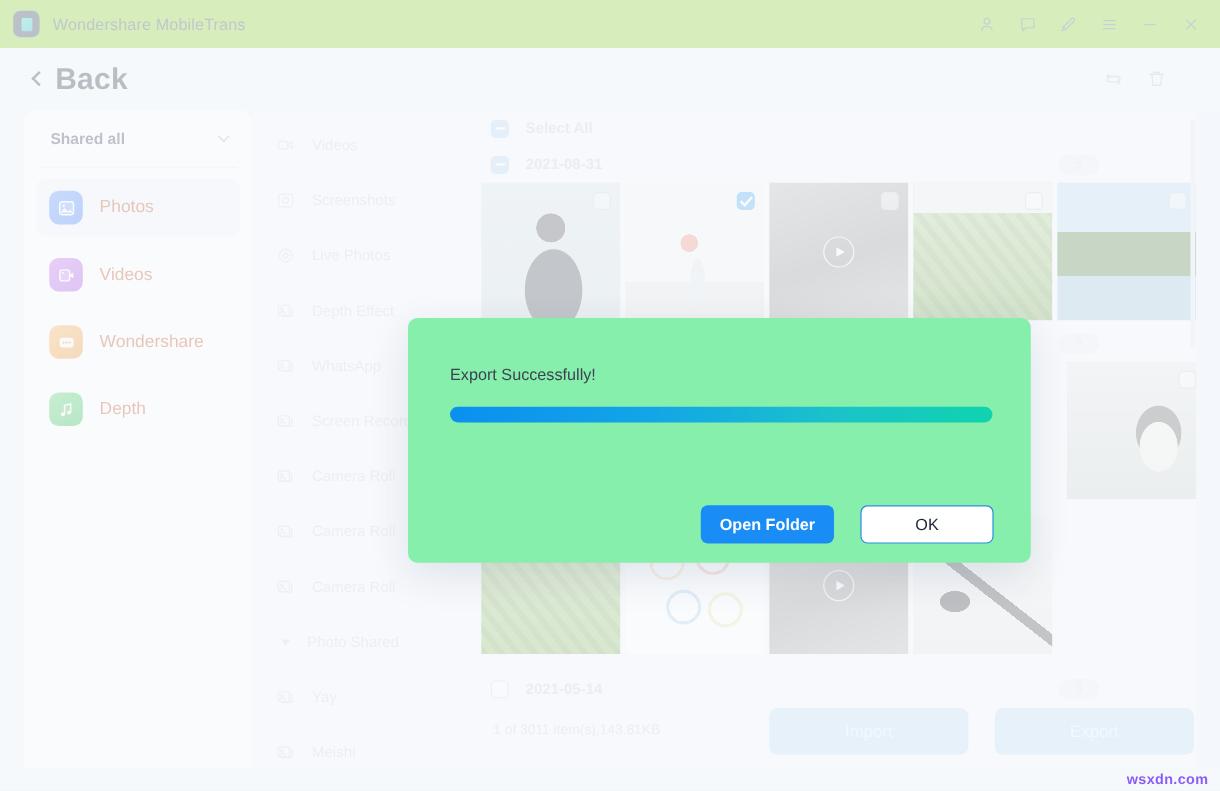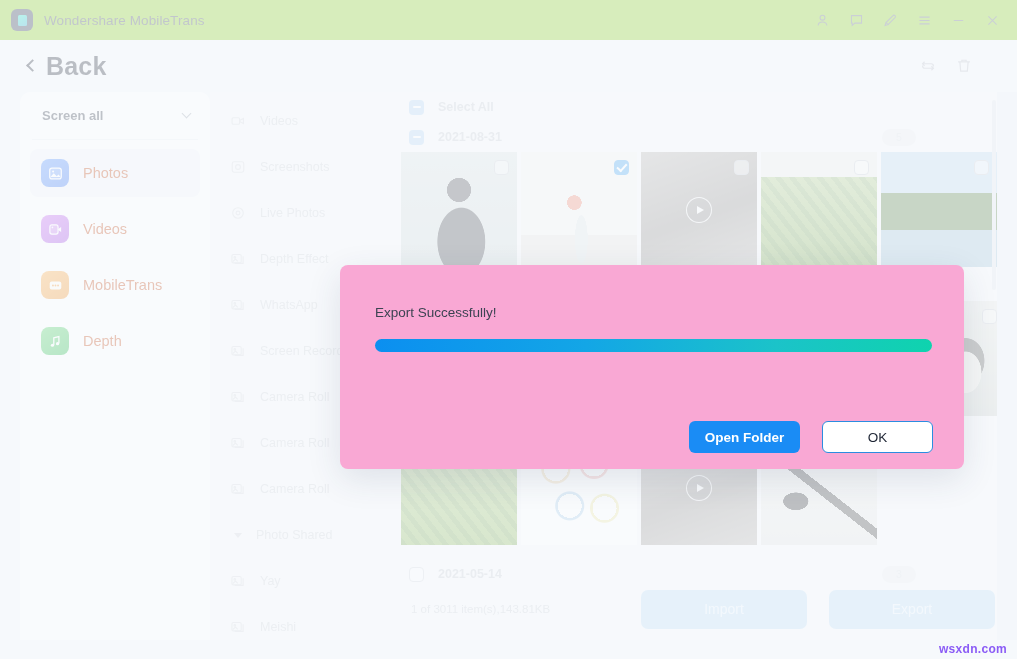--- a/index.html
+++ b/index.html
@@ -284,22 +284,22 @@
     background: #e3e6eb;
   }
 
   
   .overlay {
     position: absolute; inset: 0;
     background: rgba(247,249,252,.72);
   }
   .dialog {
     position: absolute; left: 340px; top: 265px;
-    width: 624px; height: 204px;
-    background: #f9a8d4;
+    width: 519px; height: 204px;
+    background: #86efac;
     border-radius: 8px;
     box-shadow: 0 10px 34px rgba(40,55,90,.12);
     padding: 40px 32px 0 35px;
   }
   .dlg-title { font-size: 13.5px; color: #3c4352; }
   .progress {
     margin-top: 19px;
     height: 13px; border-radius: 7px;
     background: linear-gradient(90deg,#0b8ff0 0%, #13a6e6 38%, #1bc3c9 72%, #0fd3ae 100%);
   }
@@ -385,21 +385,21 @@
           <path d="M3.4 5.4h13.2"></path>
             <path d="M5.4 5.4l.9 10.2h7.4l.9-10.2"></path>
           <path d="M7.6 5.4V3.6h4.8v1.8"></path>
         </svg>
       </span>
     </div>
   </div>
 
   <div class="sidebar">
     <div class="lang-select">
-      <span class="lang-label">Screen all</span>
+      <span class="lang-label">Shared all</span>
       <span class="lang-chev"></span>
     </div>
     <div class="nav">
 
       <div class="nav-item active">
         <span class="nav-ic photos">
           <svg width="17" height="17" viewBox="0 0 20 20" fill="none" stroke="#fff" stroke-width="1.4">
             <rect x="3.2" y="3.6" width="13.6" height="12.8" rx="2.6" fill="rgba(255,255,255,.22)"></rect>
             <circle cx="7.2" cy="7.6" r="1.2" fill="#fff" stroke="none"></circle>
             <path d="M4 14.2l4-4.4 3.4 3.4 2.2-2 2.4 3" fill="#fff" stroke="none"></path>
@@ -421,21 +421,21 @@
 
       <div class="nav-item">
         <span class="nav-ic information">
           <svg width="17" height="17" viewBox="0 0 20 20" fill="none">
             <rect x="3.2" y="5.2" width="13.6" height="9.6" rx="2.4" fill="rgba(255,255,255,.95)"></rect>
             <circle cx="7" cy="10" r="1.1" fill="#f08a1a"></circle>
               <circle cx="10" cy="10" r="1.1" fill="#f08a1a"></circle>
             <circle cx="13" cy="10" r="1.1" fill="#f08a1a"></circle>
           </svg>
         </span>
-        <span class="nav-label">MobileTrans</span>
+        <span class="nav-label">Wondershare</span>
       </div>
 
       <div class="nav-item">
         <span class="nav-ic music">
           <svg width="17" height="17" viewBox="0 0 20 20" fill="none" stroke="#fff" stroke-width="1.5">
             <path d="M8 14.2V5.6l6-1.4v8.2"></path>
             <circle cx="6.4" cy="14.4" r="1.9" fill="#fff" stroke="none"></circle>
             <circle cx="12.4" cy="12.6" r="1.9" fill="#fff" stroke="none"></circle>
           </svg>
         </span>

